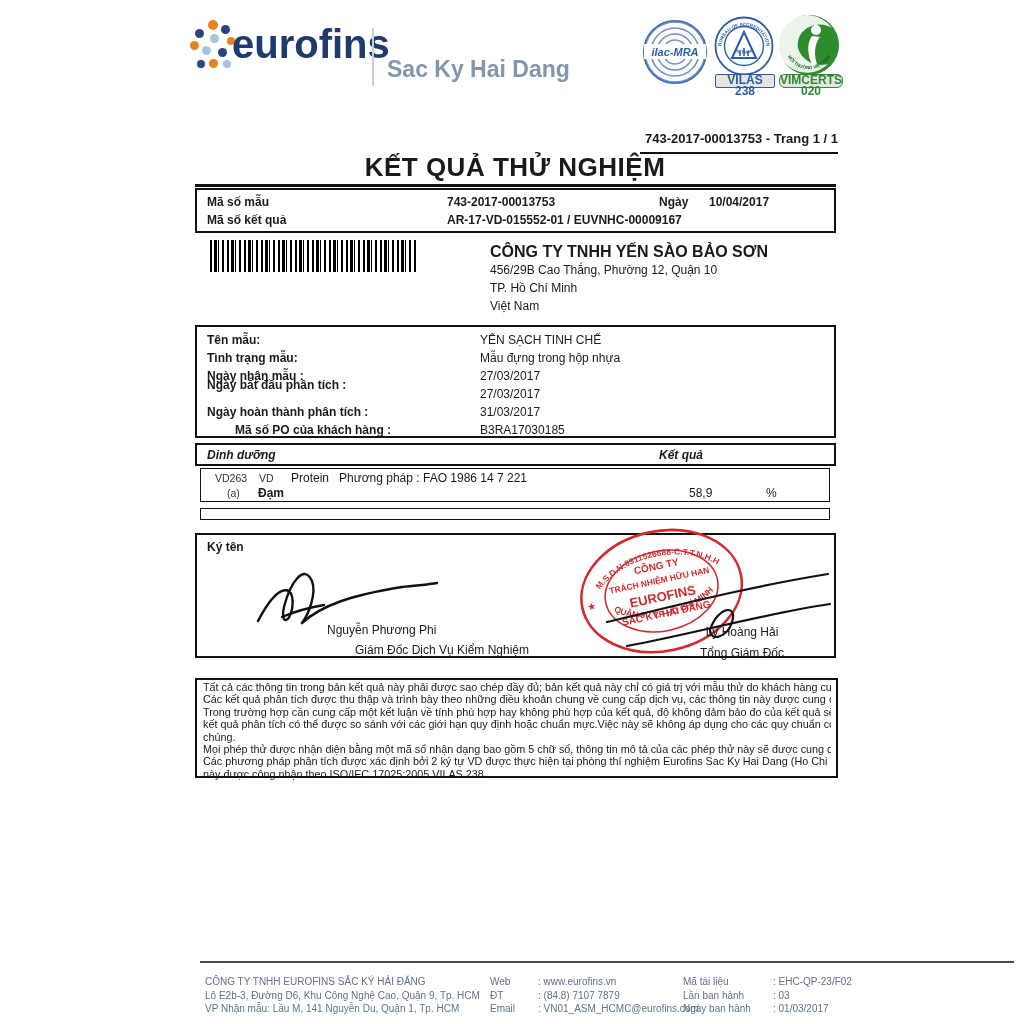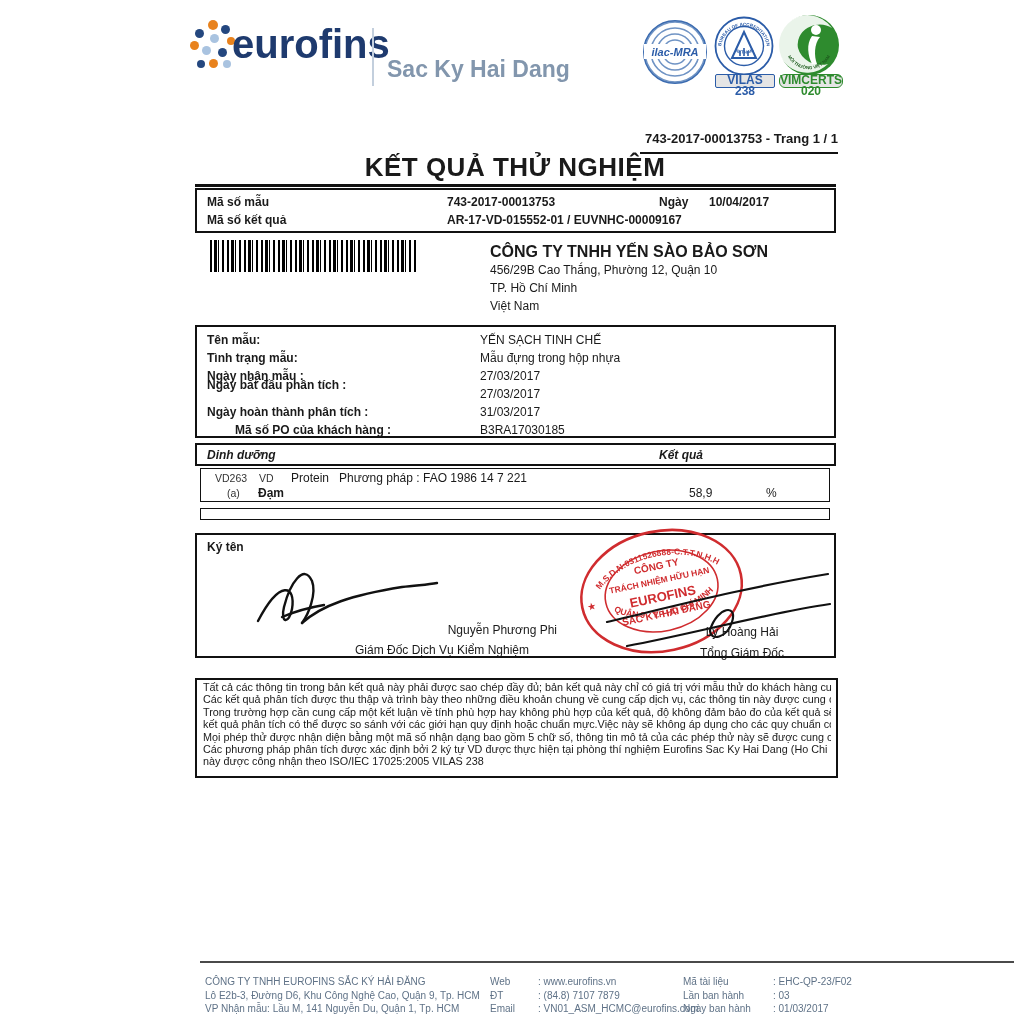--- a/index.html
+++ b/index.html
@@ -177,21 +177,21 @@
   <div class="box" style="left:195px;top:533px;width:641px;height:125px;">
     <span class="lbl" style="left:10px;top:5px;">Ký tên</span>
 
     <svg class="abs" style="left:55px;top:24px;" width="220" height="72" viewBox="0 0 220 72">
       <g fill="none" stroke="#111" stroke-width="2.4" stroke-linecap="round">
         <path d="M 6,62 C 28,20 44,26 40,50 C 37,66 28,64 32,48 C 38,24 52,4 60,22 C 65,35 56,56 50,64"></path>
         <path d="M 50,64 C 70,46 100,36 150,28 C 165,26 175,26 185,24"></path>
         <path d="M 30,58 C 44,52 60,48 72,46"></path>
       </g>
     </svg>
-    <div class="abs" style="left:130px;top:88px;width:230px;text-align:right;font-size:12px;">Nguyễn Phương Phi</div>
+    <div class="abs" style="left:130px;top:88px;width:230px;text-align:left;font-size:12px;">Nguyễn Phương Phi</div>
     <div class="abs" style="left:110px;top:108px;width:270px;text-align:center;font-size:12px;">Giám Đốc Dịch Vụ Kiểm Nghiệm</div>
 
     <svg class="abs" style="left:375px;top:-8px;transform:rotate(-12deg);" width="180" height="132" viewBox="0 0 180 132">
       <ellipse cx="90" cy="64" rx="81" ry="60" fill="none" stroke="#d02c2f" stroke-width="2.6"></ellipse>
       <ellipse cx="90" cy="64" rx="57" ry="40" fill="none" stroke="#d02c2f" stroke-width="1.6"></ellipse>
       <defs>
         <path id="stTop" d="M 14,76 A 77,56 0 0 1 166,76"></path>
         <path id="stBot" d="M 22,56 A 74,55 0 0 0 158,56"></path>
       </defs>
       <text font-size="8.5" font-weight="bold" fill="#d02c2f">
@@ -218,20 +218,21 @@
     <div class="abs" style="left:455px;top:111px;width:180px;text-align:center;font-size:12px;">Tổng Giám Đốc</div>
   </div>
 
 
   <div class="box" style="left:195px;top:678px;width:643px;height:100px;"></div>
   <div class="abs notes">
     <div class="nline">Tất cả các thông tin trong bản kết quả này phải được sao chép đầy đủ; bản kết quả này chỉ có giá trị với mẫu thử do khách hàng cung cấp.</div>
     <div class="nline">Các kết quả phân tích được thu thập và trình bày theo những điều khoản chung về cung cấp dịch vụ, các thông tin này được cung cấp theo yêu cầu của quý khách.</div>
     <div class="nline">Trong trường hợp cần cung cấp một kết luận về tính phù hợp hay không phù hợp của kết quả, độ không đảm bảo đo của kết quả sẽ được cộng thêm hoặc trừ bớt để ch</div>
     <div class="nline">kết quả phân tích có thể được so sánh với các giới hạn quy định hoặc chuẩn mực.Việc này sẽ không áp dụng cho các quy chuẩn có sẵn độ không đảm bảo đo của riêng</div>
+    <div class="nline">chúng.</div>
     <div class="nline">Mọi phép thử được nhận diện bằng một mã số nhận dạng bao gồm 5 chữ số, thông tin mô tả của các phép thử này sẽ được cung cấp khi quý khách có yêu cầu.</div>
     <div class="nline">Các phương pháp phân tích được xác định bởi 2 ký tự VD được thực hiện tại phòng thí nghiệm Eurofins Sac Ky Hai Dang (Ho Chi Minh). (a) chú thích rằng các phép th</div>
     <div class="nline">này được công nhận theo ISO/IEC 17025:2005 VILAS 238</div>
   </div>
 
   <div class="abs foot-rule"></div>
   <div class="abs footer" style="left:205px;top:975px;width:280px;">
     <div>CÔNG TY TNHH EUROFINS SẮC KÝ HẢI ĐĂNG</div>
     <div>Lô E2b-3, Đường D6, Khu Công Nghệ Cao, Quận 9, Tp. HCM</div>
     <div>VP Nhận mẫu: Lầu M, 141 Nguyễn Du, Quận 1, Tp. HCM</div>

